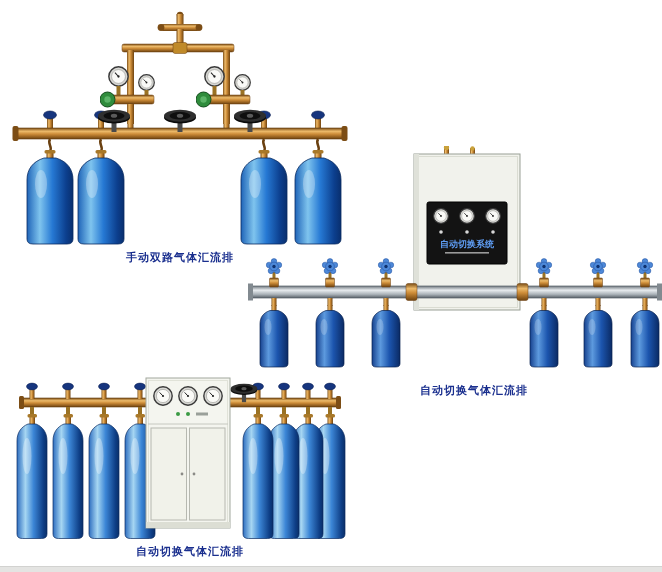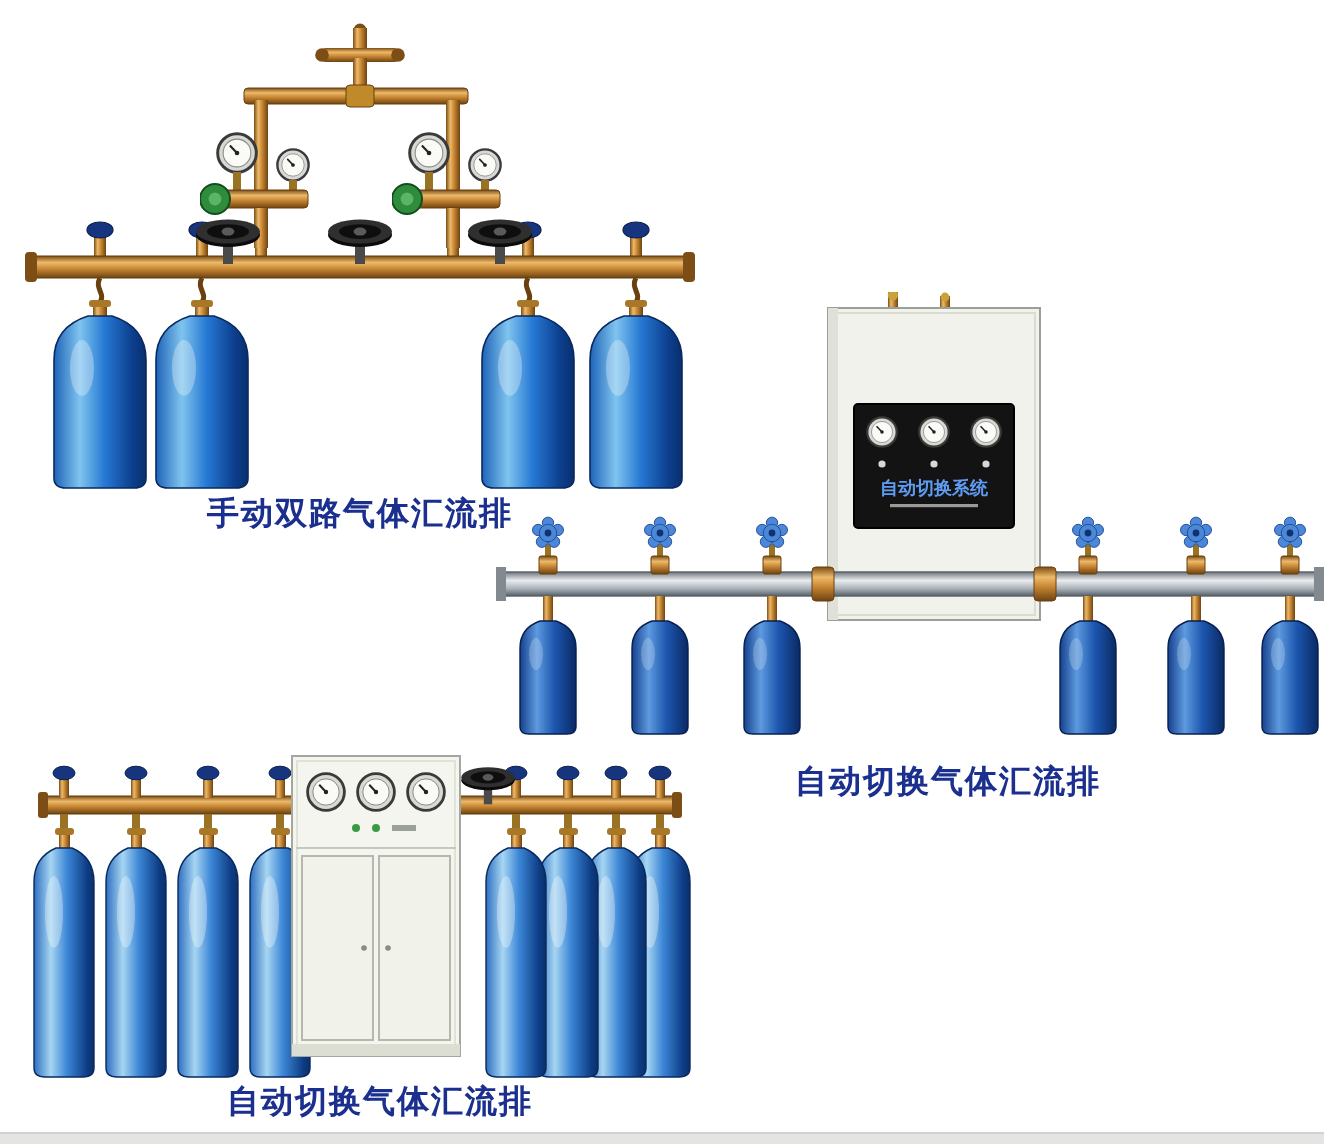--- a/index.html
+++ b/index.html
@@ -3,24 +3,24 @@
 <meta charset="utf-8">
 <style>
   * { margin:0; padding:0; box-sizing:border-box; }
   html,body { background:#ffffff; }
   body {
     width:662px; height:572px; position:relative; overflow:hidden;
     font-family:"Liberation Sans","DejaVu Sans",sans-serif;
   }
   .figure { position:absolute; }
   #fig1 { left:10px; top:10px;  width:340px; }
-  #fig2 { left:248px; top:146px; width:414px; }
+  #fig2 { left:248px; top:146px; width:414px;font-family:Liberation Mono, monospace; }
   #fig3 { left:8px;  top:376px; width:342px; }
   .caption {
-    font-weight:bold; font-size:16px; color:#1a2f8e;
+    font-weight:bold; font-size:11px; color:#1a2f8e;
     text-align:center; letter-spacing:1px; line-height:15px;
   }
   #fig1 .caption { margin-top:2px; }
   #fig2 .caption { margin-top:8px; padding-left:38px; }
   #fig3 .caption { margin-top:2px; padding-left:22px; }
   .bottom-strip {
     position:absolute; left:0; bottom:0; width:662px; height:6px;
     background:#e4e4e2; border-top:1px solid #d2d2d0;
   }
   svg { display:block; }

